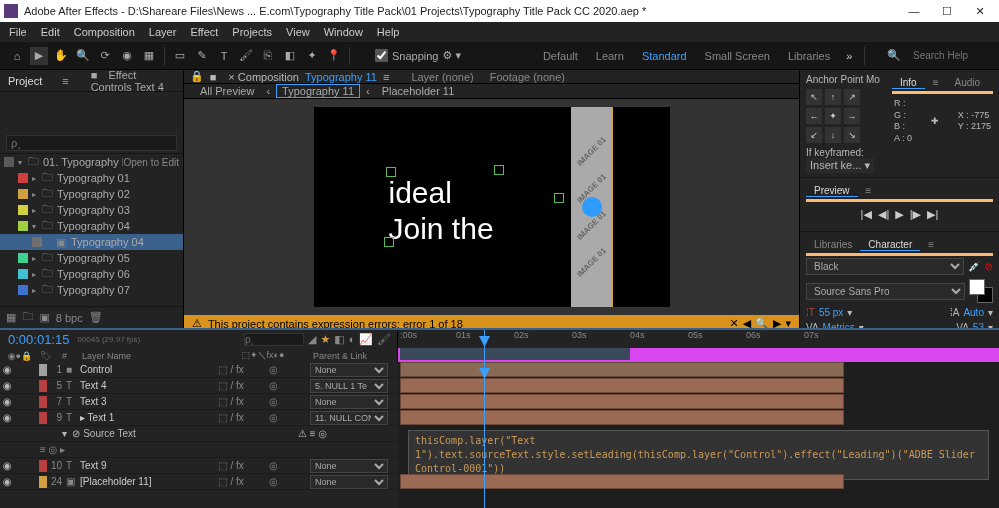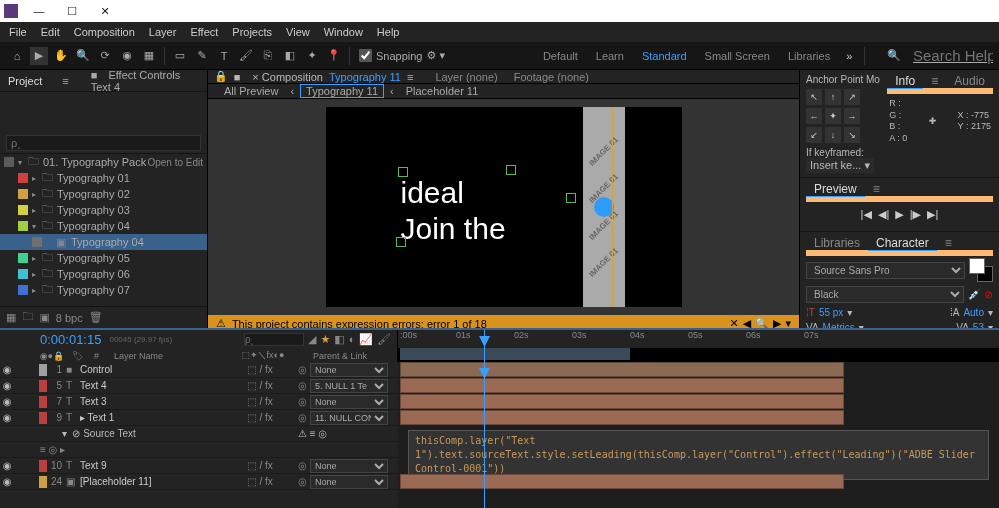--- a/index.html
+++ b/index.html
@@ -7,30 +7,30 @@
 .titlebar { background: #fff; color: #222; height: 22px; display: flex; align-items: center; padding: 0 4px; font-size: 11px; }
 .titlebar .app-icon { width: 14px; height: 14px; background: #5a3a7a; margin-right: 6px; }
 .titlebar .title { flex: 1; }
 .titlebar .win-controls span { width: 30px; display: inline-block; text-align: center; }
 .menubar { background: #232323; height: 20px; display: flex; align-items: center; padding-left: 2px; font-size: 11px; }
 .menubar span { padding: 0 7px; color: #ccc; }
 .toolbar { background: #161616; height: 28px; display: flex; align-items: center; padding: 0 6px; border-bottom: 1px solid #000; }
 .toolbar .tool { width: 18px; height: 18px; margin: 0 2px; display: flex; align-items: center; justify-content: center; color: #aaa; }
 .toolbar .tool.active { background: #333; }
 .toolbar .sep { width: 1px; height: 18px; background: #333; margin: 0 4px; }
-.toolbar .chk { display: flex; align-items: center; gap: 4px; margin-left: 5px; color: #aaa; }
+.toolbar .chk { display: flex; align-items: center; gap: 4px; margin-left: 21px; color: #aaa; }
 .toolbar .chk input { accent-color: #555; }
 .workspace-tabs { margin-left: auto; display: flex; gap: 2px; font-size: 11px; align-items: center; }
 .workspace-tabs span { padding: 2px 8px; color: #888; }
 .workspace-tabs span.active { color: #3aa0ff; }
 .workspace-tabs .ws-more { color: #ccc; padding: 0 6px; }
 .search-box { display: flex; align-items: center; gap: 4px; margin-left: 8px; color: #888; }
-.search-box input { background: transparent; border: none; color: #aaa; font-size: 15px; width: 80px; text-decoration: underline; }
+.search-box input { background: transparent; border: none; color: #aaa; font-size: 10px; width: 80px; }
 .main-row { flex: 1; display: flex; overflow: hidden; }
-.left-panel { width: 208px; background: #232323; display: flex; flex-direction: column; border-right: 1px solid #000; }
+.left-panel { width: 184px; background: #232323; display: flex; flex-direction: column; border-right: 1px solid #000; }
 .panel-tabs { height: 22px; display: flex; align-items: center; border-bottom: 1px solid #141414; font-size: 11px; }
 .panel-tabs span { padding: 0 8px; color: #aaa; }
 .panel-tabs span.active { color: #ddd; }
 .panel-tabs .menu-icon { margin-left: 4px; }
 .project-search { height: 22px; display: flex; align-items: center; padding: 0 6px; border-bottom: 1px solid #141414; }
 .project-search input { flex: 1; background: #1a1a1a; border: 1px solid #333; color: #aaa; padding: 1px 4px; font-size: 11px; }
 .project-header { display: flex; font-size: 10px; color: #888; padding: 2px 6px; border-bottom: 1px solid #141414; }
 .project-header .col1 { width: 100px; }
 .project-tree { flex: 1; overflow-y: auto; font-size: 11px; }
 .tree-item { display: flex; align-items: center; padding: 1px 4px; height: 16px; }
@@ -59,71 +59,72 @@
 .viewer .orange-line { position: absolute; right: 186px; top: 8px; width: 1px; height: 200px; background: #d9a12f; }
 .error-bar { background: #d9931c; color: #000; font-size: 11px; padding: 2px 8px; display: flex; align-items: flex-start; }
 .error-bar .err-icon { margin-right: 6px; }
 .error-bar .err-text { flex: 1; line-height: 1.3; }
 .error-bar .err-ctrl { display: flex; gap: 4px; }
 .right-rail { width: 200px; background: #232323; display: flex; flex-direction: column; border-left: 1px solid #000; }
 .rr-panel { border-bottom: 1px solid #141414; padding: 4px 6px; }
 .rr-row { display: flex; align-items: center; gap: 6px; font-size: 10px; }
 .anchor-grid { display: grid; grid-template-columns: repeat(3, 16px); grid-template-rows: repeat(3, 16px); gap: 3px; margin: 4px 0; }
 .anchor-grid span { background: #333; display: flex; align-items: center; justify-content: center; color: #ccc; font-size: 9px; }
-.rr-tabs { display: flex; font-size: 12px; border-bottom: 6px solid #fdba74; height: 20px; align-items: center; }
+.rr-tabs { display: flex; font-size: 10px; border-bottom: 3px solid #fdba74; height: 20px; align-items: center; }
 .rr-tabs span { padding: 0 8px; color: #888; }
 .rr-tabs span.active { color: #ddd; border-bottom: 1px solid #3aa0ff; }
 .preview-ctrl { display: flex; justify-content: center; gap: 6px; padding: 6px; color: #ccc; }
 .char-panel { font-size: 10px; }
 .char-panel .cp-row { display: flex; align-items: center; gap: 4px; padding: 2px 0; }
 .char-panel select, .char-panel input { background: #2a2a2a; border: 1px solid #444; color: #aaa; font-size: 10px; padding: 1px 3px; }
 .char-panel .fill-sw { width: 24px; height: 24px; position: relative; }
 .char-panel .fill-sw .fg { width: 16px; height: 16px; background: #fff; border: 1px solid #666; position: absolute; }
 .char-panel .fill-sw .bg { width: 16px; height: 16px; background: #000; border: 1px solid #666; position: absolute; bottom: 0; right: 0; }
 .char-panel .val { color: #3aa0ff; }
 .timeline-panel { height: 180px; background: #1e1e1e; display: flex; flex-direction: column; border-top: 2px solid #3a608c; }
 .tl-tabs { height: 22px; display: flex; align-items: center; background: #232323; border-bottom: 1px solid #000; font-size: 11px; }
 .tl-tabs span { padding: 0 8px; color: #aaa; }
 .tl-tabs span.active { color: #ddd; text-decoration: underline; text-decoration-color: #3aa0ff; }
 .tl-header { display: flex; height: 32px; }
-.tl-left { width: 398px; background: #232323; border-right: 1px solid #000; display: flex; flex-direction: column; padding-left: 32px; }
+.tl-left { width: 398px; background: #232323; border-right: 1px solid #000; display: flex; flex-direction: column; }
 .tl-time { color: #3aa0ff; font-size: 13px; padding: 2px 8px; }
 .tl-search-row { display: flex; align-items: center; gap: 4px; padding: 0 6px; }
 .tl-search-row input { background: #1a1a1a; border: 1px solid #333; color: #aaa; font-size: 10px; width: 60px; }
 .tl-icons { display: flex; gap: 4px; margin-left: auto; color: #888; }
-.tl-right { flex: 1; background: #000000; position: relative; }
+.tl-right { flex: 1; background: #d946ef; position: relative; }
 .ruler { height: 18px; display: flex; font-size: 9px; color: #888; position: relative; background: #232323; }
 .ruler span { position: absolute; }
 .playhead { position: absolute; top: 0; left: 86px; width: 1px; height: 160px; background: #3aa0ff; }
 .playhead::before { content: ''; position: absolute; top: 6px; left: -5px; width: 11px; height: 11px; background: #3aa0ff; clip-path: polygon(0 0, 100% 0, 50% 100%); }
 .tl-cols-header { display: flex; height: 16px; font-size: 9px; color: #888; border-bottom: 1px solid #000; align-items: center; }
 .tl-body { flex: 1; display: flex; overflow: hidden; }
 .tl-layers { width: 398px; background: #232323; font-size: 10px; overflow-y: hidden; display: flex; flex-direction: column; }
 .layer-row { display: flex; align-items: center; height: 16px; border-bottom: 1px solid #1a1a1a; padding-right: 4px; }
 .layer-row .eye { width: 14px; text-align: center; }
 .layer-row .swatch { width: 8px; height: 12px; margin: 0 3px; }
 .layer-row .num { width: 16px; text-align: right; color: #888; padding-right: 4px;}
 .layer-row .type-icon { width: 14px; color: #888; }
 .layer-row .lname { flex: 1; color: #ccc; white-space: nowrap; overflow: hidden; }
 .layer-row .sw-group { display: flex; gap: 2px; width: 76px; color: #888; justify-content: center; }
-.layer-row .parent { width: 84px; }
+.layer-row .parent { width: 84px; margin-left: 29px; }
 .layer-row .parent select { background: #2a2a2a; border: 1px solid #444; color: #aaa; font-size: 9px; width: 78px; }
 .layer-row.expr { padding-left: 40px; color: #888;}
 .layer-row.expr .expr-label { flex: 1; }
 .tl-bars { flex: 1; position: relative; background: #1e1e1e; overflow: hidden; }
 .bar { position: absolute; height: 15px; border: 1px solid rgba(0,0,0,0.3); }
 .bar.warm { background: #9a6a55; }
 .bar.label { background: #4a4a5a; font-size: 8px; color: #ccc; padding-left: 3px; line-height: 13px; }
 .expr-box { position: absolute; left: 10px; right: 10px; background: #333; border: 1px solid #555; font-family: monospace; font-size: 10px; color: #c99a5a; padding: 3px 6px; line-height: 1.4; }
 </style>
 </head>
 <body>
 
 <div class="titlebar">
   <div class="app-icon"></div>
+  <div class="title">Adobe After Effects - D:\Shareare Files\News ... E.com\Typography Title Pack\01 Projects\Typography Title Pack CC 2020.aep *</div>
   <div class="win-controls">
     <span>—</span>
     <span>☐</span>
     <span>✕</span>
   </div>
 </div>
 
 <div class="menubar">
   <span>File</span>
   <span>Edit</span>
@@ -362,30 +363,30 @@
         <span>▶|</span>
       </div>
     </div>
     <div class="rr-panel char-panel">
       <div class="rr-tabs">
         <span>Libraries</span>
         <span class="active">Character</span>
         <span>≡</span>
       </div>
       <div class="cp-row">
+        <select style="flex:1;"><option>Black</option></select>
+        <span>💉</span>
+        <span style="color:#f00;">⊘</span>
+      </div>
+      <div class="cp-row">
         <select style="flex:1;"><option>Source Sans Pro</option></select>
         <div class="fill-sw">
             <div class="bg"></div>
             <div class="fg"></div>
           </div>
-      </div>
-      <div class="cp-row">
-        <select style="flex:1;"><option>Black</option></select>
-        <span>💉</span>
-        <span style="color:#f00;">⊘</span>
       </div>
       <div class="cp-row">
         <span style="color:#b84040;">⁞T</span>
         <span class="val">55 px</span> ▾
         <span style="margin-left:auto;">⁞A</span>
         <span class="val">Auto</span> ▾
       </div>
       <div class="cp-row">
         <span>VA</span>
         <span class="val">Metrics</span>▾

